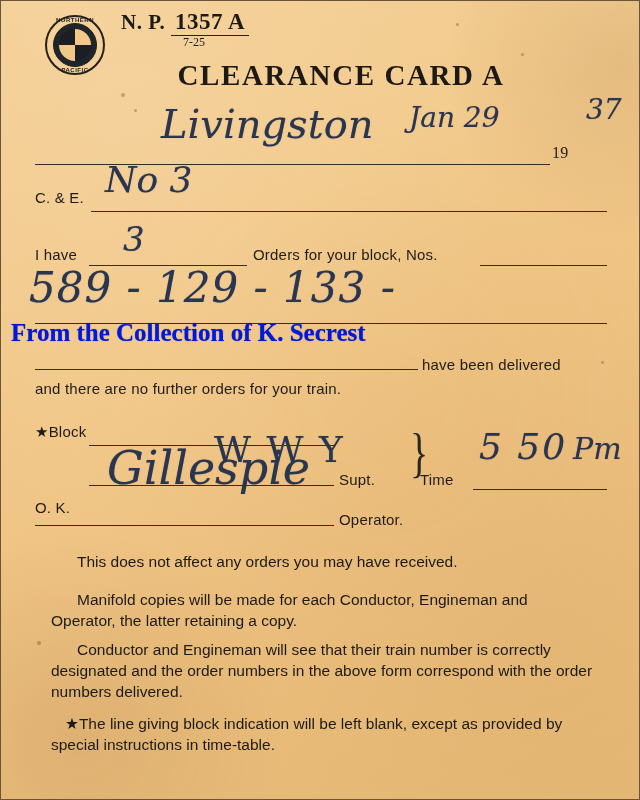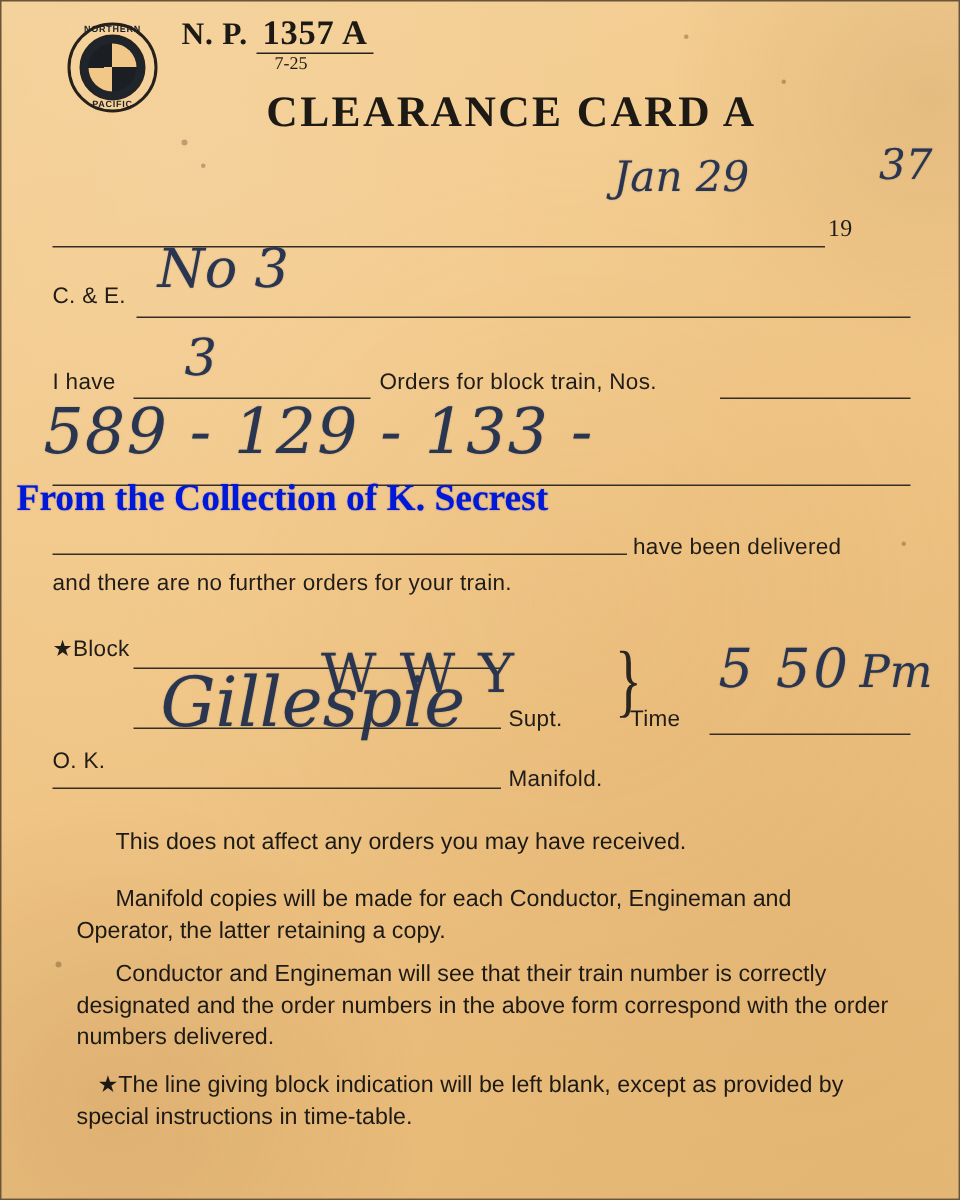--- a/index.html
+++ b/index.html
@@ -209,33 +209,34 @@
   </div>
 
   <div class="np-line">
     <span>N. P.</span>
     <span class="num">1357 A</span>
   </div>
   <div class="np-sub">7-25</div>
 
   <div class="title">CLEARANCE CARD A</div>
 
+  <div class="hw" style="left:160px;top:100px;font-size:40px;">Livingston</div>
   <div class="hw" style="left:408px;top:100px;font-size:28px;">Jan 29</div>
   <div class="hw" style="left:585px;top:92px;font-size:28px;">37</div>
   <div class="lbl serif" style="left:551px;top:143px;">19</div>
   <div class="rule" style="left:34px;top:163px;width:515px;"></div>
 
   <div class="lbl" style="left:34px;top:188px;">C. &amp; E.</div>
   <div class="hw" style="left:104px;top:158px;font-size:36px;">No 3</div>
   <div class="rule" style="left:90px;top:210px;width:516px;"></div>
 
   <div class="lbl" style="left:34px;top:245px;">I have</div>
   <div class="hw" style="left:122px;top:218px;font-size:34px;">3</div>
   <div class="rule" style="left:88px;top:264px;width:158px;"></div>
-  <div class="lbl" style="left:252px;top:245px;">Orders for block train, Nos.</div>
+  <div class="lbl" style="left:252px;top:245px;">Orders for your block, Nos.</div>
   <div class="rule" style="left:479px;top:264px;width:127px;"></div>
 
   <div class="hw" style="left:28px;top:262px;font-size:42px;letter-spacing:1px;">589 - 129 - 133 -</div>
 
   <div class="rule" style="left:34px;top:322px;width:572px;"></div>
   <div class="rule" style="left:34px;top:368px;width:383px;"></div>
 
   <div class="watermark">From the Collection of K. Secrest</div>
 
   <div class="lbl" style="left:34px;top:379px;">and there are no further orders for your train.</div>
@@ -246,21 +247,21 @@
   </div>
   <div class="rule" style="left:88px;top:444px;width:245px;"></div>
 
   <div class="lbl" style="left:34px;top:462px;margin-top:36px;">O. K.</div>
   <div class="hw" style="left:213px;top:428px;font-size:36px;font-style:normal;letter-spacing:2px;">W W Y</div>
   <div class="hw" style="left:106px;top:440px;font-size:46px;">Gillespie</div>
   <div class="rule" style="left:88px;top:484px;width:245px;"></div>
   <div class="lbl" style="left:338px;top:470px;">Supt.</div>
 
   <div class="rule" style="left:34px;top:524px;width:299px;"></div>
-  <div class="lbl" style="left:338px;top:510px;">Manifold.</div>
+  <div class="lbl" style="left:338px;top:510px;">Operator.</div>
 
   <div class="brace" style="left:405px;top:425px;">}</div>
   <div class="lbl" style="left:419px;top:470px;">Time</div>
   <div class="rule" style="left:472px;top:488px;width:134px;"></div>
   <div class="hw" style="left:478px;top:425px;font-size:36px;letter-spacing:2px;">5 50</div>
   <div class="hw" style="left:572px;top:430px;font-size:30px;">Pm</div>
 
   <div class="para" style="left:50px;top:550px;width:540px;">This does not affect any orders you may have received.</div>
   <div class="para" style="left:50px;top:588px;width:545px;">Manifold copies will be made for each Conductor, Engineman and Operator, the latter retaining a copy.</div>
   <div class="para" style="left:50px;top:638px;width:548px;">Conductor and Engineman will see that their train number is correctly designated and the order numbers in the above form correspond with the order numbers delivered.</div>

